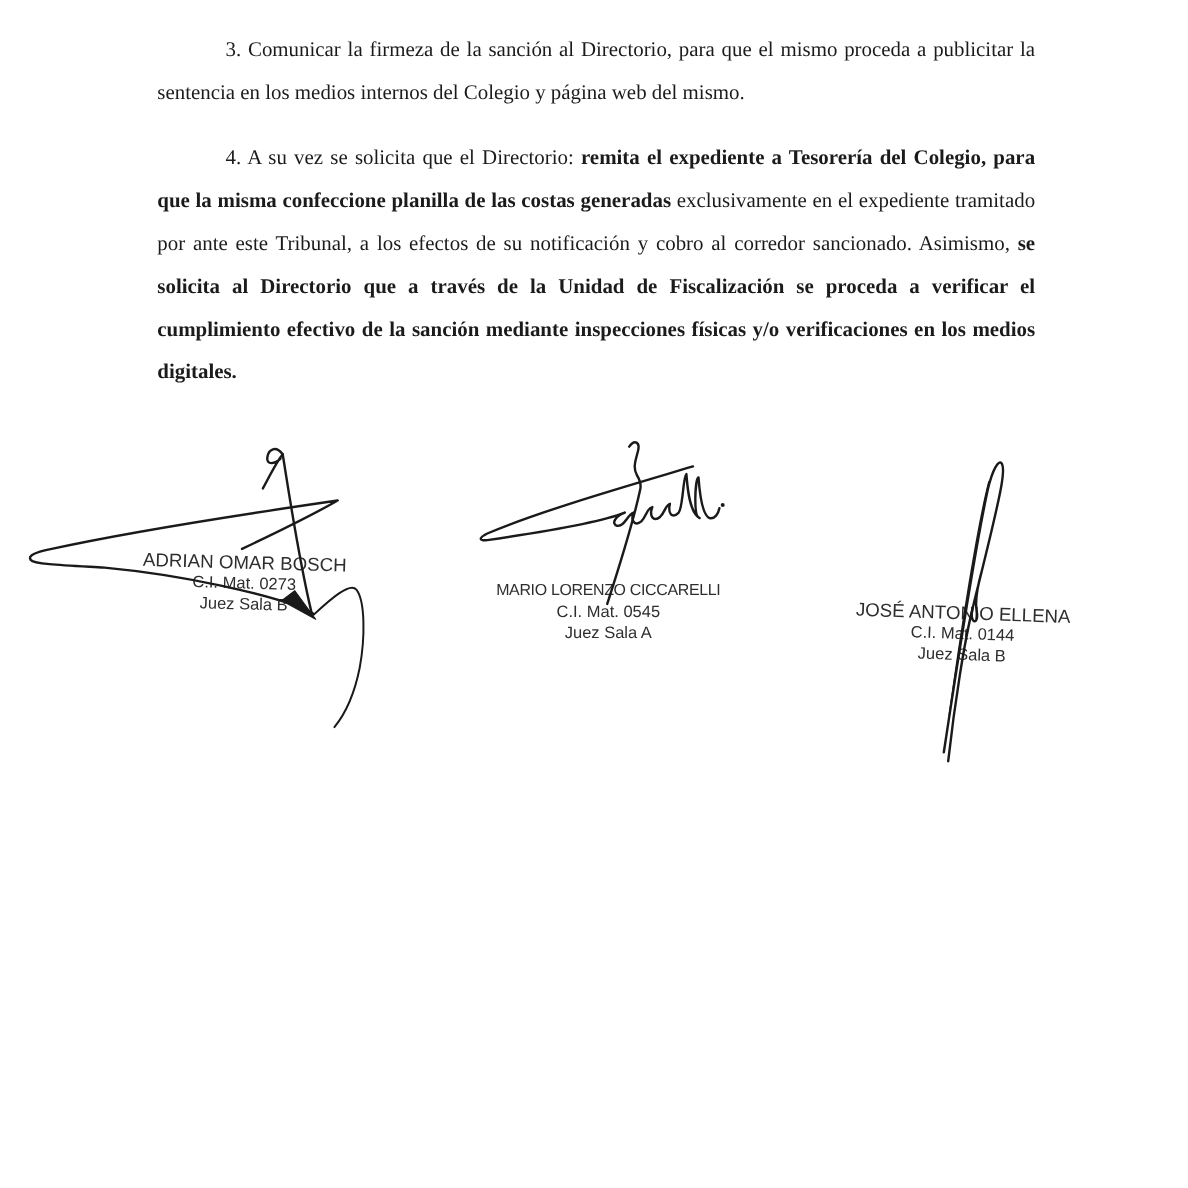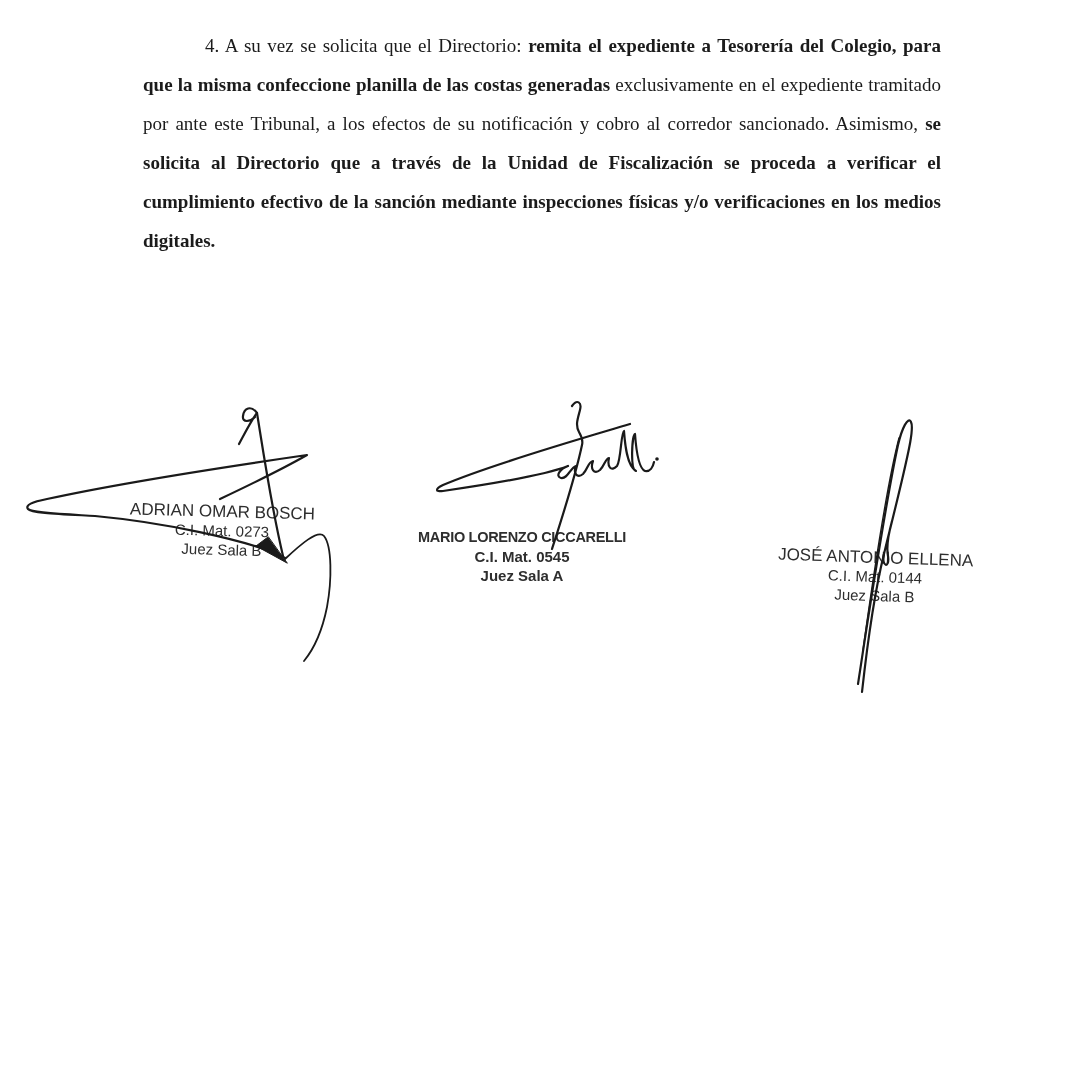--- a/index.html
+++ b/index.html
@@ -19,31 +19,32 @@
   .text-block p{margin:0 0 20px 0;text-indent:62px;}
   .b{font-weight:bold;}
   .sig-svg{position:absolute;pointer-events:none;}
   .stamp{
     position:absolute;text-align:center;
     font-family:"Liberation Sans", sans-serif;color:#2e2e2e;
   }
   .stamp .nm{font-size:17px;line-height:19px;white-space:nowrap;}
   .stamp .ln{font-size:15px;line-height:19px;white-space:nowrap;}
   .stamp-left{left:112px;top:502px;width:220px;transform:rotate(1.6deg);}
-  .stamp-mid{left:412px;top:528px;width:220px;font-weight:bold;}
+  .stamp-mid{left:443px;top:528px;width:220px;}
   .stamp-mid .nm{font-size:14.5px;letter-spacing:-0.3px;}
   .stamp-mid .ln{line-height:19px;}
   .stamp-right{left:765px;top:548px;width:220px;transform:rotate(2deg);}
 </style>
 </head>
 <body>
 
 <div class="page">
 
   <div class="text-block">
+    <p><span>3. Comunicar la firmeza de la sanción al Directorio, para que el mismo proceda a publicitar la sentencia en los medios internos del Colegio y página web del mismo.</span></p>
     <p><span>4. A su vez se solicita que el Directorio: </span><span class="b">remita el expediente a Tesorería del Colegio, para que la misma confeccione planilla de las costas generadas </span><span>exclusivamente en el expediente tramitado por ante este Tribunal, a los efectos de su notificación y cobro al corredor sancionado. Asimismo, </span><span class="b">se solicita al Directorio que a través de la Unidad de Fiscalización se proceda a verificar el cumplimiento efectivo de la sanción mediante inspecciones físicas y/o verificaciones en los medios digitales.</span></p>
   </div>
 
   <div class="stamp stamp-left">
     <div class="nm">ADRIAN OMAR BOSCH</div>
     <div class="ln">C.I. Mat. 0273</div>
     <div class="ln">Juez Sala B</div>
   </div>
   <svg class="sig-svg" style="left:0px;top:380px" width="360" height="300" viewBox="0 380 360 300" fill="none" stroke="#1a1a1a" stroke-width="2.2" stroke-linecap="round" stroke-linejoin="round">
     <path d="M 239,444 C 246,431 252,419 257,413 C 251,405 244,408 243,416 C 242,423 250,422 255,417"></path>

